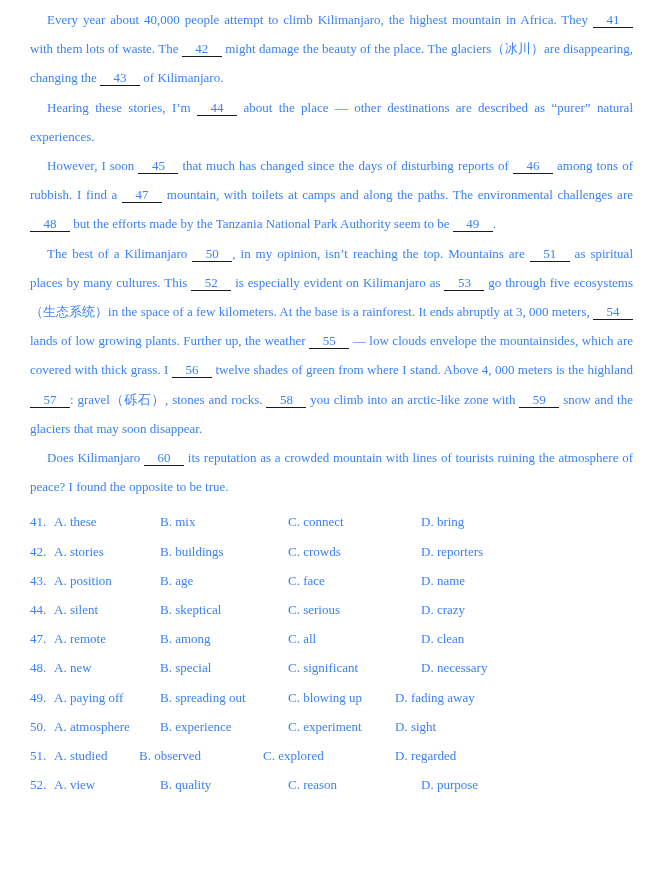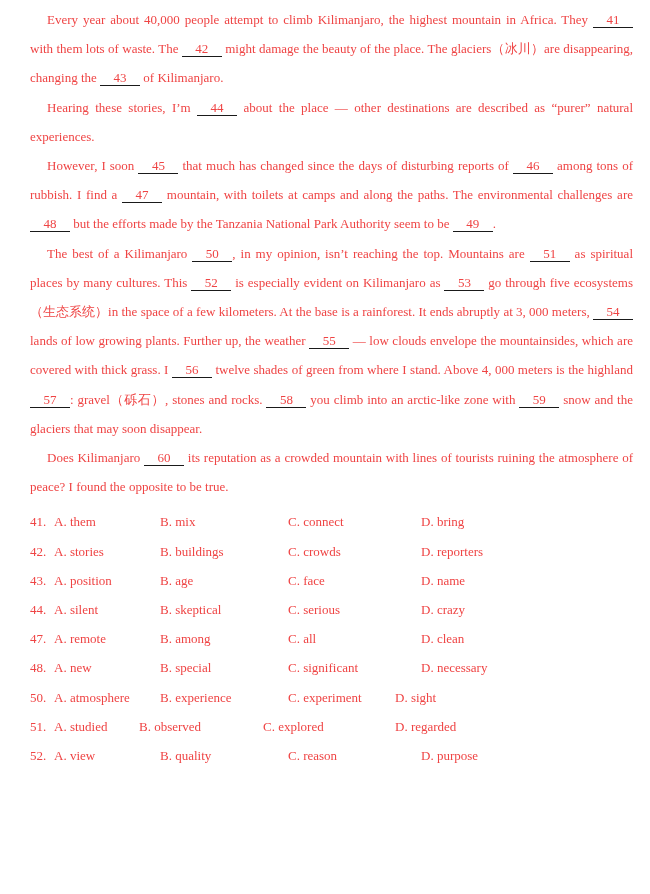--- a/index.html
+++ b/index.html
@@ -8,21 +8,21 @@
     background: #ffffff;
     overflow: hidden;
   }
   .page {
     box-sizing: border-box;
     width: 650px; height: 894px;
     padding: 5px 17px 0 30px;
     font-family: "Liberation Serif", "DejaVu Serif", serif;
     font-size: 13px;
     line-height: 29.2px;
-    color: #ef4444;
+    color: #3b82f6;
   }
   .passage p {
     margin: 0;
     text-align: justify;
     text-indent: 17px;
   }
   .blank {
     display: inline-block;
     min-width: 40px;
     line-height: 15px;
@@ -52,21 +52,21 @@
     <p><span>Hearing these stories, I’m </span><span class="blank">44</span><span> about the place — other destinations are described as “purer” natural experiences.</span></p>
     <p><span>However, I soon </span><span class="blank">45</span><span> that much has changed since the days of disturbing reports of </span><span class="blank">46</span><span> among tons of rubbish. I find a </span><span class="blank">47</span><span> mountain, with toilets at camps and along the paths. The environmental challenges are </span><span class="blank">48</span><span> but the efforts made by the Tanzania National Park Authority seem to be </span><span class="blank">49</span><span>.</span></p>
     <p><span>The best of a Kilimanjaro </span><span class="blank">50</span><span>, in my opinion, isn’t reaching the top. Mountains are </span><span class="blank">51</span><span> as spiritual places by many cultures. This </span><span class="blank">52</span><span> is especially evident on Kilimanjaro as </span><span class="blank">53</span><span> go through five ecosystems（生态系统）in the space of a few kilometers. At the base is a rainforest. It ends abruptly at 3, 000 meters, </span><span class="blank">54</span><span> lands of low growing plants. Further up, the weather </span><span class="blank">55</span><span> — low clouds envelope the mountainsides, which are covered with thick grass. I </span><span class="blank">56</span><span> twelve shades of green from where I stand. Above 4, 000 meters is the highland </span><span class="blank">57</span><span>: gravel（砾石）, stones and rocks. </span><span class="blank">58</span><span> you climb into an arctic-like zone with </span><span class="blank">59</span><span> snow and the glaciers that may soon disappear.</span></p>
     <p><span>Does Kilimanjaro </span><span class="blank">60</span><span> its reputation as a crowded mountain with lines of tourists ruining the atmosphere of peace? I found the opposite to be true.</span></p>
   </div>
 
   <div class="questions">
 
     <div class="qrow">
       <span class="qnum">41.</span>
-      <span class="opt-a">A. them</span>
+      <span class="opt-a">A. these</span>
       <span class="opt-b">B. mix</span>
       <span class="opt-c">C. connect</span>
       <span class="opt-d">D. bring</span>
     </div>
 
     <div class="qrow">
       <span class="qnum">42.</span>
       <span class="opt-a">A. stories</span>
       <span class="opt-b">B. buildings</span>
       <span class="opt-c">C. crowds</span>
@@ -100,20 +100,27 @@
     </div>
 
     <div class="qrow">
       <span class="qnum">48.</span>
       <span class="opt-a">A. new</span>
       <span class="opt-b">B. special</span>
       <span class="opt-c">C. significant</span>
       <span class="opt-d">D. necessary</span>
     </div>
 
+    <div class="qrow shift-d">
+      <span class="qnum">49.</span>
+      <span class="opt-a">A. paying off</span>
+      <span class="opt-b">B. spreading out</span>
+      <span class="opt-c">C. blowing up</span>
+      <span class="opt-d">D. fading away</span>
+    </div>
 
     <div class="qrow shift-d">
       <span class="qnum">50.</span>
       <span class="opt-a">A. atmosphere</span>
       <span class="opt-b">B. experience</span>
       <span class="opt-c">C. experiment</span>
       <span class="opt-d">D. sight</span>
     </div>
 
     <div class="qrow shift-bc shift-d">

